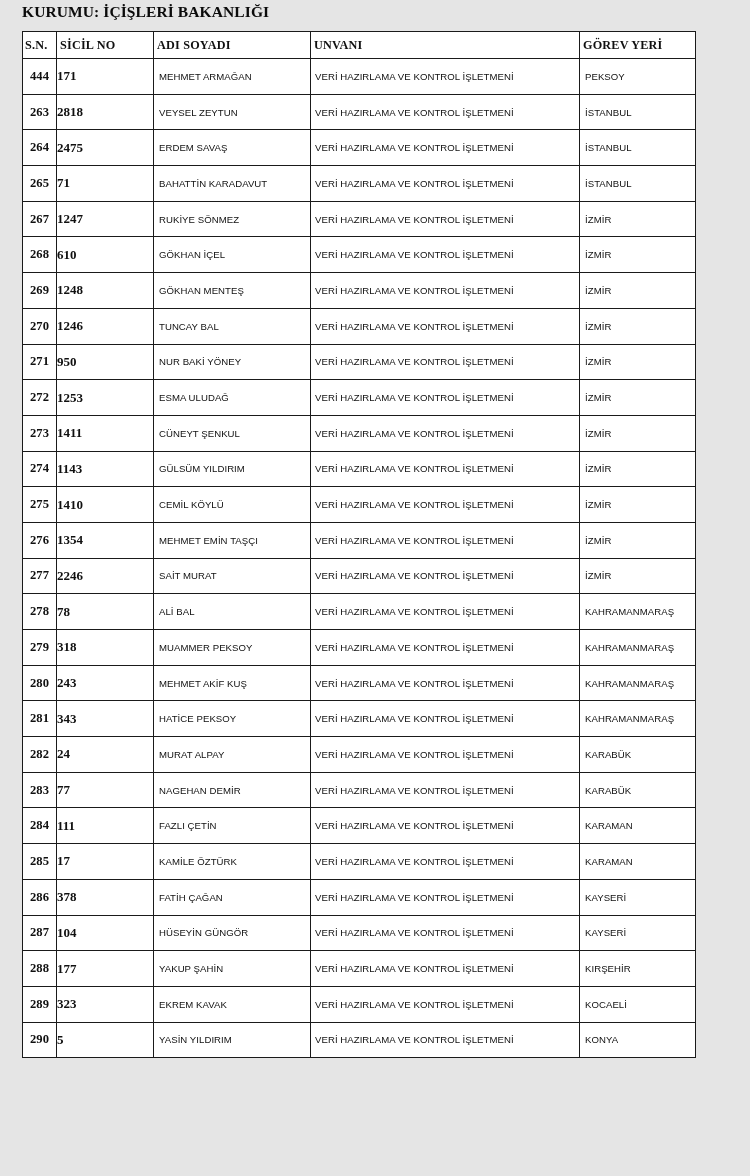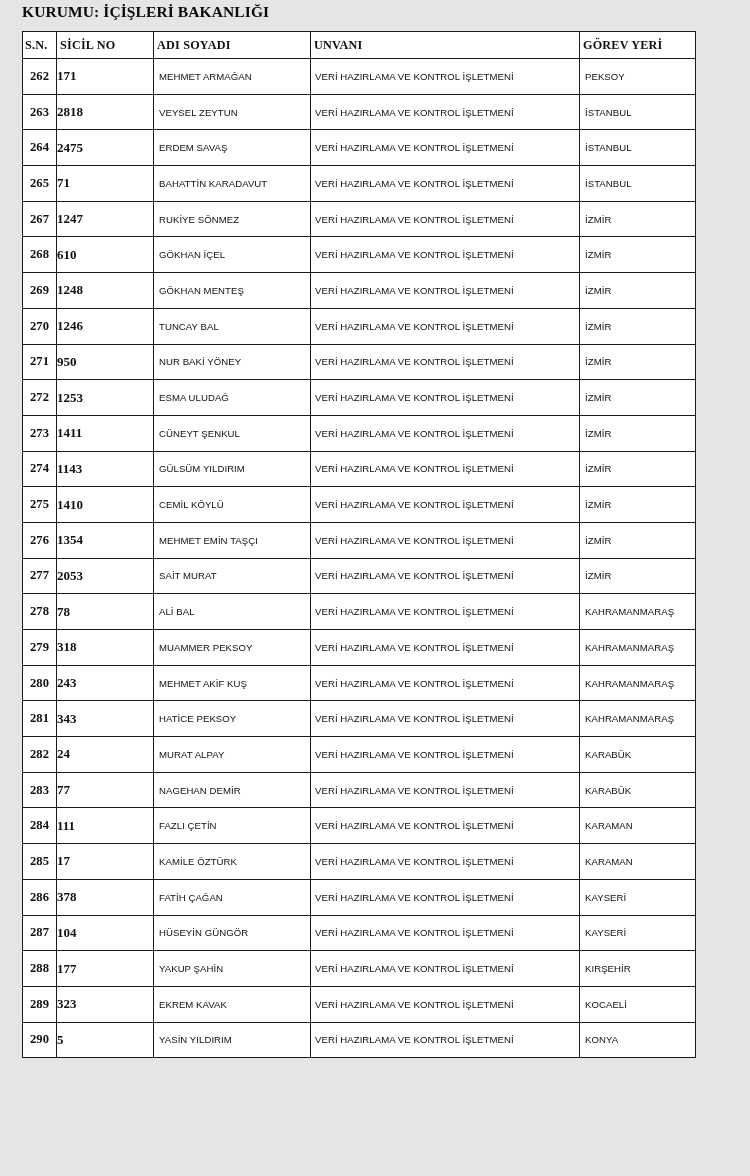--- a/index.html
+++ b/index.html
@@ -138,21 +138,21 @@
         <th>
           <span class="hd">UNVANI</span>
         </th>
         <th>
           <span class="hd">GÖREV YERİ</span>
         </th>
       </tr>
     </thead>
     <tbody id="records-body">
         <tr>
-          <td class="cell-sn"><span class="txt">262</span></td>
+          <td class="cell-sn"><span class="txt">444</span></td>
           <td class="cell-sicil"><span class="txt">171</span></td>
           <td class="cell-ad">
             <span class="txt">MEHMET ARMAĞAN</span>
           </td>
           <td class="cell-unvan">
             <span class="txt">VERİ HAZIRLAMA VE KONTROL İŞLETMENİ</span>
           </td>
           <td class="cell-gorev">
             <span class="txt">PEKSOY</span>
           </td>
@@ -321,21 +321,21 @@
           </td>
           <td class="cell-unvan">
             <span class="txt">VERİ HAZIRLAMA VE KONTROL İŞLETMENİ</span>
           </td>
           <td class="cell-gorev">
             <span class="txt">İZMİR</span>
           </td>
         </tr>
         <tr>
           <td class="cell-sn"><span class="txt">277</span></td>
-          <td class="cell-sicil"><span class="txt">2053</span></td>
+          <td class="cell-sicil"><span class="txt">2246</span></td>
           <td class="cell-ad">
             <span class="txt">SAİT MURAT</span>
           </td>
           <td class="cell-unvan">
             <span class="txt">VERİ HAZIRLAMA VE KONTROL İŞLETMENİ</span>
           </td>
           <td class="cell-gorev">
             <span class="txt">İZMİR</span>
           </td>
         </tr>

